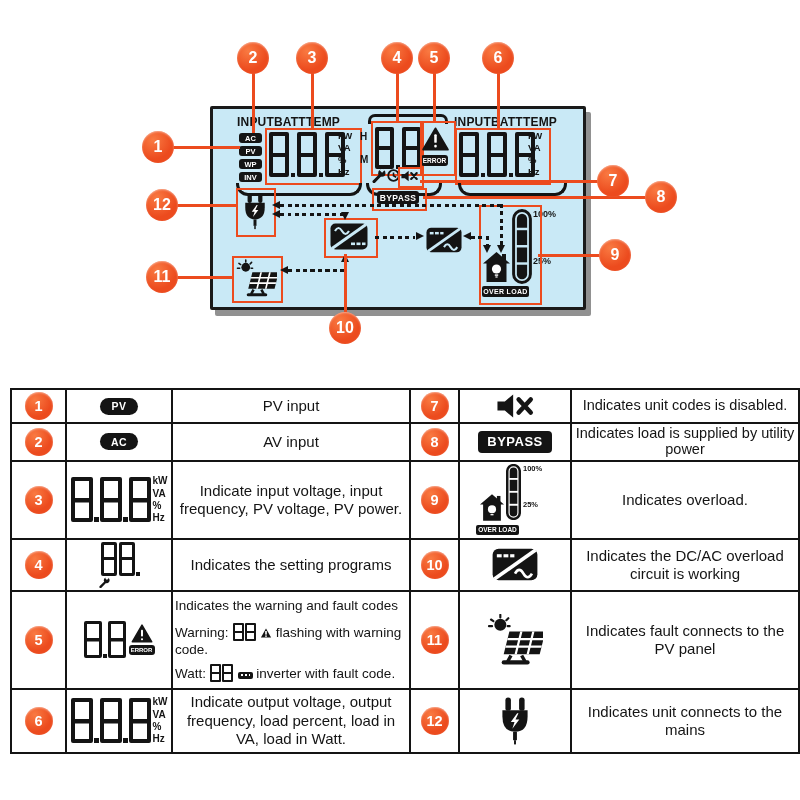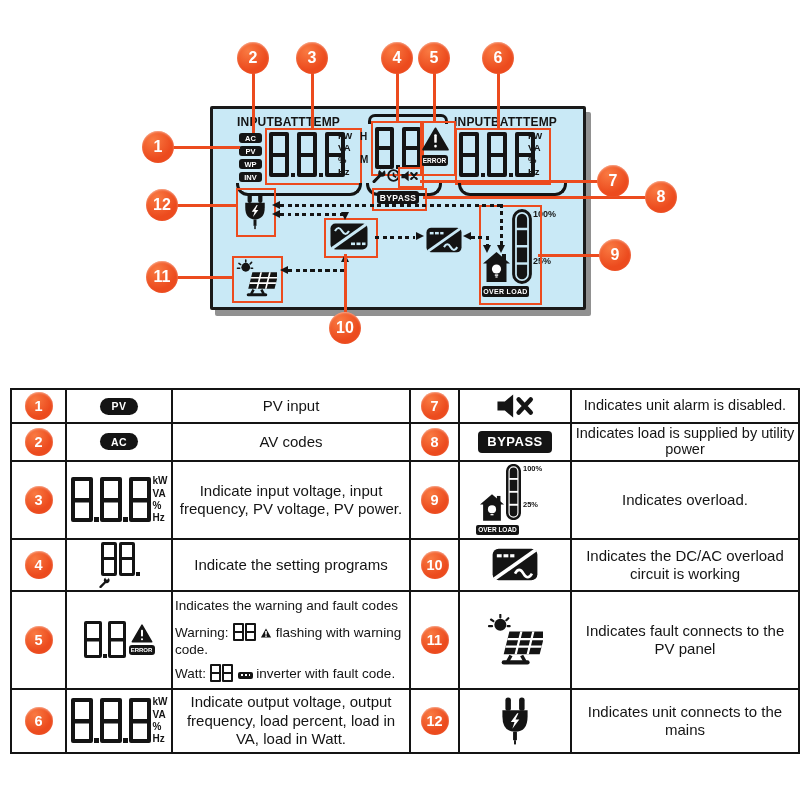--- a/index.html
+++ b/index.html
@@ -291,34 +291,34 @@
           </div>
         </td>
     <td>
           <div class="cell-c">
       <svg width="38" height="24" viewBox="0 0 40 26">
         <path d="M1 8 h8 l9 -7.5 v25 l-9 -7.5 H1 Z" fill="#141414"></path>
         <path d="M24 6 L37 20 M37 6 L24 20" stroke="#141414" stroke-width="5" stroke-linecap="round"></path>
       </svg>
           </div>
         </td>
-    <td class="desc" style="font-size:14.5px">Indicates unit alarm is disabled.</td>
+    <td class="desc" style="font-size:14.5px">Indicates unit codes is disabled.</td>
   </tr>
   <tr style="height:31px">
     <td>
           <div class="cell-c">
             <div class="co sm">2</div>
           </div>
         </td>
     <td>
           <div class="cell-c">
             <div class="blackbadge pill">AC</div>
           </div>
         </td>
-    <td class="desc">AV codes</td>
+    <td class="desc">AV input</td>
     <td>
           <div class="cell-c">
             <div class="co sm">8</div>
           </div>
         </td>
     <td>
           <div class="cell-c">
             <div class="blackbadge" style="width:74px;height:22px;font-size:13px;letter-spacing:.5px;border-radius:4px;">BYPASS</div>
           </div>
         </td>
@@ -392,21 +392,21 @@
                 <div class="dot4"></div>
       </div>
       <svg class="abs" style="left:2px;top:35px;" width="11" height="11" viewBox="0 0 14 14">
         <circle cx="9.8" cy="4.2" r="3.6" fill="#141414"></circle>
         <rect x="8.2" y="-0.5" width="3.4" height="3.4" fill="#fff" transform="rotate(45 9.8 1.5)"></rect>
         <path d="M2 12.6 L7.5 7" stroke="#141414" stroke-width="3" stroke-linecap="round"></path>
       </svg>
     </div>
           </div>
         </td>
-    <td class="desc">Indicate the setting programs</td>
+    <td class="desc">Indicates the setting programs</td>
     <td>
           <div class="cell-c">
             <div class="co sm">10</div>
           </div>
         </td>
     <td>
           <div class="cell-c">
       <svg width="46" height="33" viewBox="0 0 38 27">
         <rect x="0.5" y="0.5" width="37" height="26" rx="5" fill="#141414"></rect>
         <line x1="2" y1="25.5" x2="36" y2="1.5" stroke="#fff" stroke-width="3"></line>

